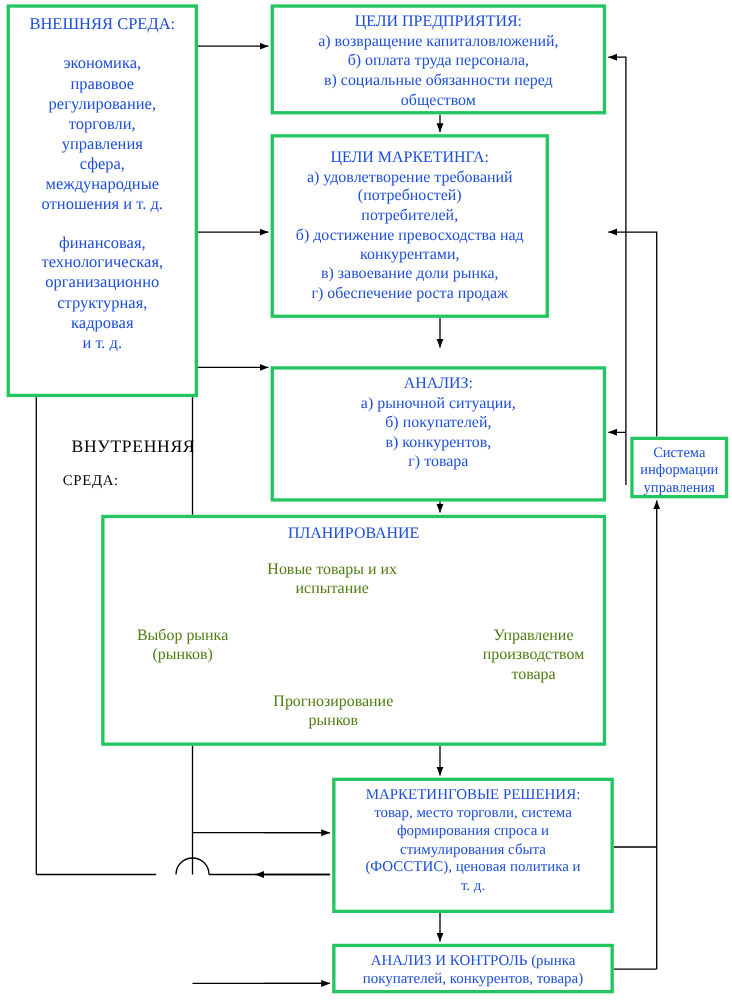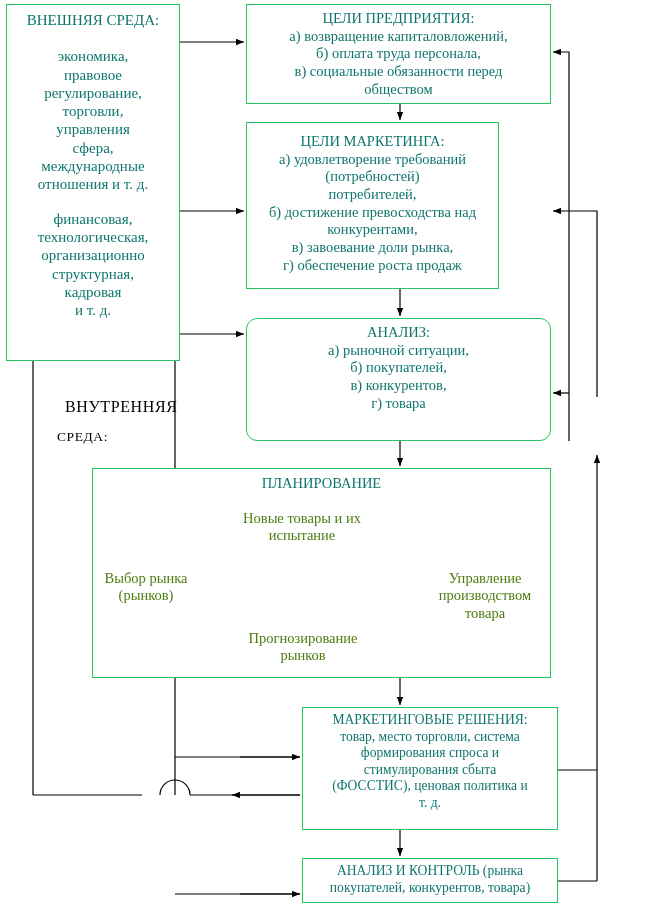--- a/index.html
+++ b/index.html
@@ -18,27 +18,27 @@
   svg#wires {
     position: absolute;
     left: 0; top: 0;
     width: 665px;
     height: 913px;
     pointer-events: none;
   }
   .node {
     position: absolute;
     box-sizing: border-box;
-    border: 1px solid #22c55e;
+    border: 3px solid #22c55e;
     background: #ffffff;
     display: flex;
     flex-direction: column;
     align-items: center;
     text-align: center;
-    color: #0f766e;
+    color: #1d4ed8;
     line-height: 1.22;
   }
   .node .ln {
     display: block;
     white-space: nowrap;
   }
   .free-label {
     position: absolute;
     color: #000000;
     white-space: nowrap;
@@ -48,32 +48,32 @@
     position: absolute;
     text-align: center;
     color: #4d7c0f;
     line-height: 1.2;
   }
 
   
   #node-external    { left: 6px;   top: 4px;   width: 174px; height: 357px; padding-top: 6px;  font-size: 15px; }
   #node-enterprise  { left: 246px; top: 4px;   width: 305px; height: 100px; padding-top: 5px;  font-size: 14.5px; }
   #node-mkt-goals   { left: 246px; top: 122px; width: 253px; height: 167px; padding-top: 10px;  font-size: 14.5px; }
-  #node-analysis    { left: 246px; top: 318px; width: 305px; height: 123px; padding-top: 5px;  font-size: 14.5px; border-radius: 11px; }
+  #node-analysis    { left: 246px; top: 333px; width: 305px; height: 123px; padding-top: 5px;  font-size: 14.5px; }
   #node-planning    { left: 92px;  top: 468px; width: 459px; height: 210px; padding-top: 6px;  font-size: 14.5px; }
   #node-mkt-dec     { left: 302px; top: 707px; width: 256px; height: 123px; padding-top: 4px;  font-size: 13.6px; }
   #node-control     { left: 302px; top: 858px; width: 256px; height: 45px;  padding-top: 4px;  font-size: 13.6px; }
   #node-mis         { left: 573px; top: 397px; width: 89px;  height: 56px;  padding-top: 3px;  font-size: 13.2px; }
 
   #node-external .title { margin-bottom: 18px; font-size: 15px; }
   #node-external .grp1 { margin-bottom: 16px; }
 
   
   #lbl-new-products  { left: 222px; top: 510px; width: 160px; font-size: 14.5px; }
-  #lbl-market-choice { left: 86px;  top: 570px; width: 120px; font-size: 14.5px; }
+  #lbl-market-choice { left: 106px;  top: 570px; width: 120px; font-size: 14.5px; }
   #lbl-production    { left: 420px; top: 570px; width: 130px; font-size: 14.5px; }
   #lbl-forecast      { left: 228px; top: 630px; width: 150px; font-size: 14.5px; }
   #lbl-internal-env  { left: 65px;  top: 396px; font-size: 16px; letter-spacing: .6px; }
   #lbl-internal-env2 { left: 57px;  top: 428px; font-size: 13.5px; letter-spacing: .6px; }
 </style>
 </head>
 <body>
 
 <div id="diagram-root">
 
@@ -224,14 +224,19 @@
     <span class="ln">стимулирования сбыта</span>
     <span class="ln">(ФОССТИС), ценовая политика и</span>
     <span class="ln">т. д.</span>
   </div>
 
   <div class="node" id="node-control">
     <span class="ln">АНАЛИЗ И КОНТРОЛЬ (рынка</span>
     <span class="ln">покупателей, конкурентов, товара)</span>
   </div>
 
+  <div class="node" id="node-mis">
+    <span class="ln">Система</span>
+    <span class="ln">информации</span>
+    <span class="ln">управления</span>
+  </div>
 
 </div>
 
 </body></html>

